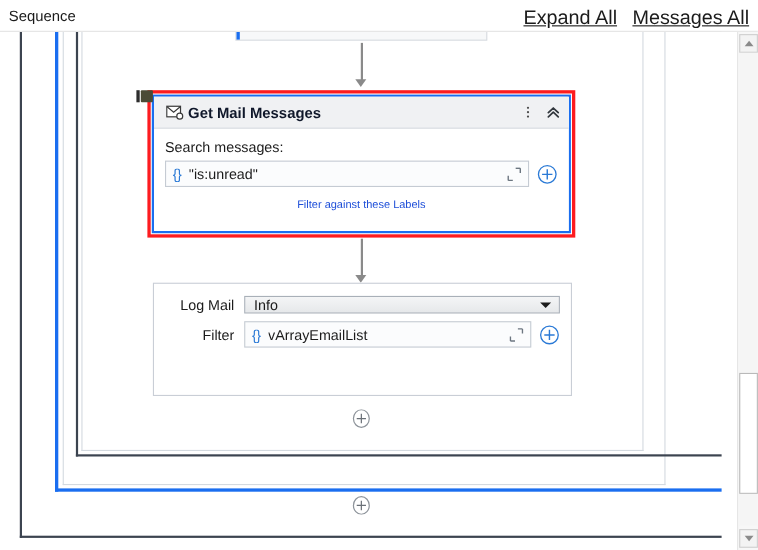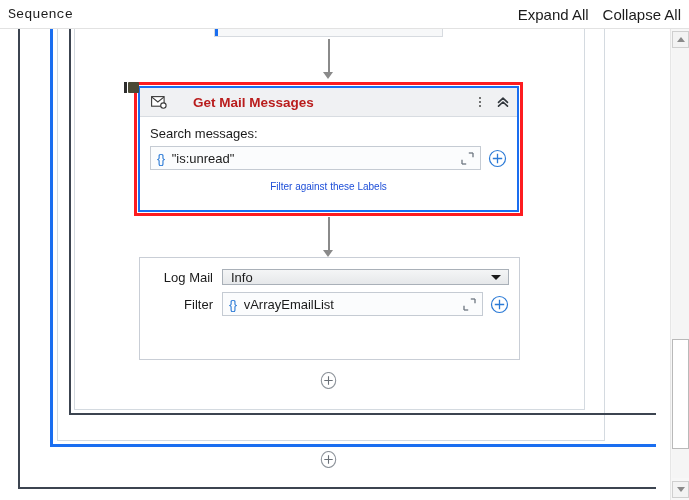--- a/index.html
+++ b/index.html
@@ -25,37 +25,37 @@
     background: #ffffff;
     border-bottom: 1px solid #e2e2e2;
     box-sizing: border-box;
   }
   .titlebar-title {
     position: absolute;
     left: 8px; top: 7px;
     font-size: 13.5px;
     color: #1b1b1b;
     white-space: nowrap;
-    font-family: Liberation Mono, monospace;
   }
   .titlebar-actions {
     position: absolute;
     right: 8px; top: 6px;
     display: flex;
     gap: 14px;
   }
   .titlebar-actions .tb-btn {
-    font-size: 15px;
+    font-size: 18px;
     color: #1b1b1b;
     white-space: nowrap;
     cursor: pointer;
     background: none;
     border: none;
     padding: 0;
     font-family: inherit;
+    text-decoration: underline;
   }
 
   
   .canvas {
     position: absolute;
     left: 0; top: 29px;
     width: 689px; height: 471px;
     background: #ffffff;
     overflow: hidden;
   }
@@ -137,24 +137,24 @@
   }
   .card-icon {
     margin-left: 10px;
     width: 18px; height: 18px;
     display: flex;
     align-items: center;
     justify-content: center;
     flex: 0 0 auto;
   }
   .card-title {
-    margin-left: 25px;
+    margin-left: 3px;
     font-size: 13.5px;
     font-weight: bold;
-    color: #b91c1c;
+    color: #0f172a;
     white-space: nowrap;
   }
   .card-hdr-tools {
     position: absolute;
     right: 6px; top: 0; bottom: 0;
     display: flex;
     align-items: center;
     gap: 9px;
   }
   .dots-icon {
@@ -423,21 +423,21 @@
     background: #ffffff;
   }
 </style>
 </head>
 <body>
 
 <div class="titlebar">
   <div class="titlebar-title">Sequence</div>
   <div class="titlebar-actions">
     <button class="tb-btn">Expand All</button>
-    <button class="tb-btn">Collapse All</button>
+    <button class="tb-btn">Messages All</button>
   </div>
 </div>
 
 <div class="canvas">
 
   <div class="frame-outer"></div>
   <div class="frame-blue"></div>
   <div class="frame-blue-inner"></div>
   <div class="frame-inner-dark"></div>
   <div class="frame-inner-light"></div>

